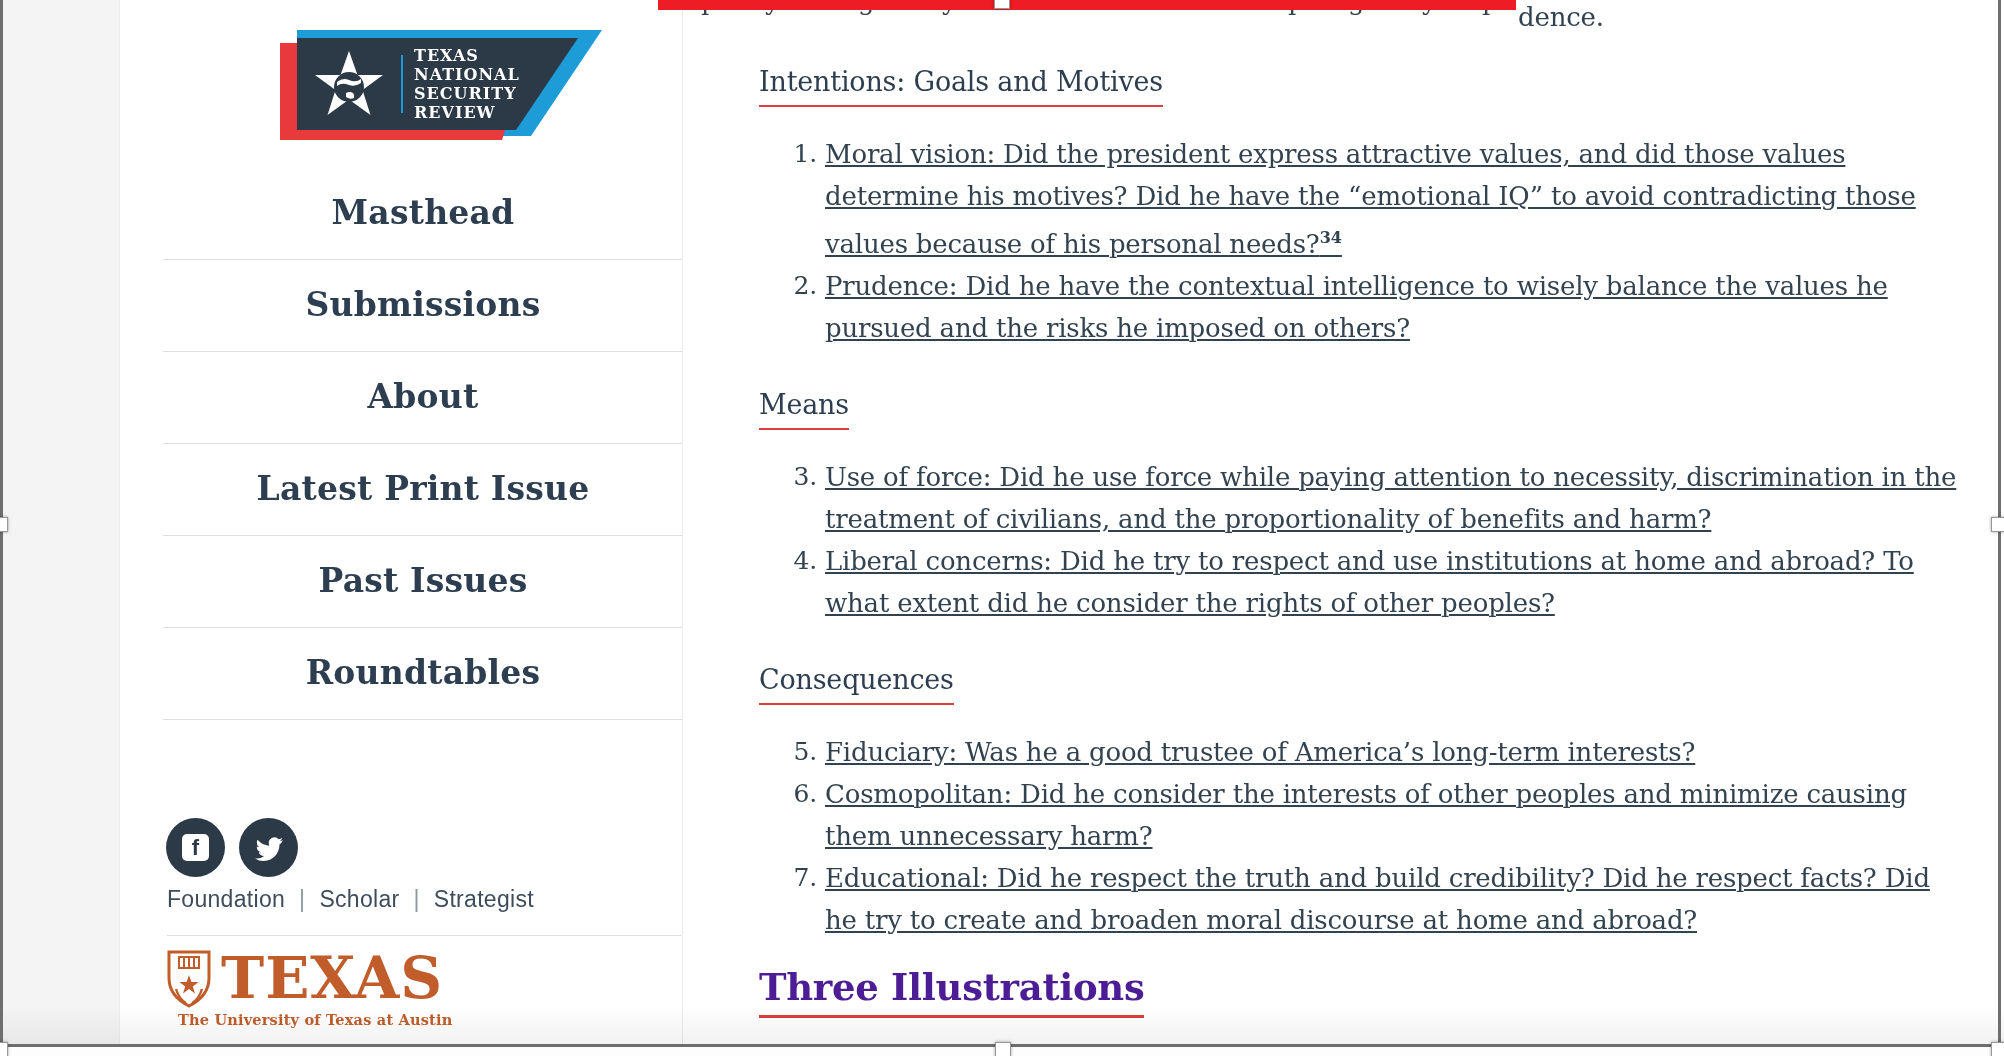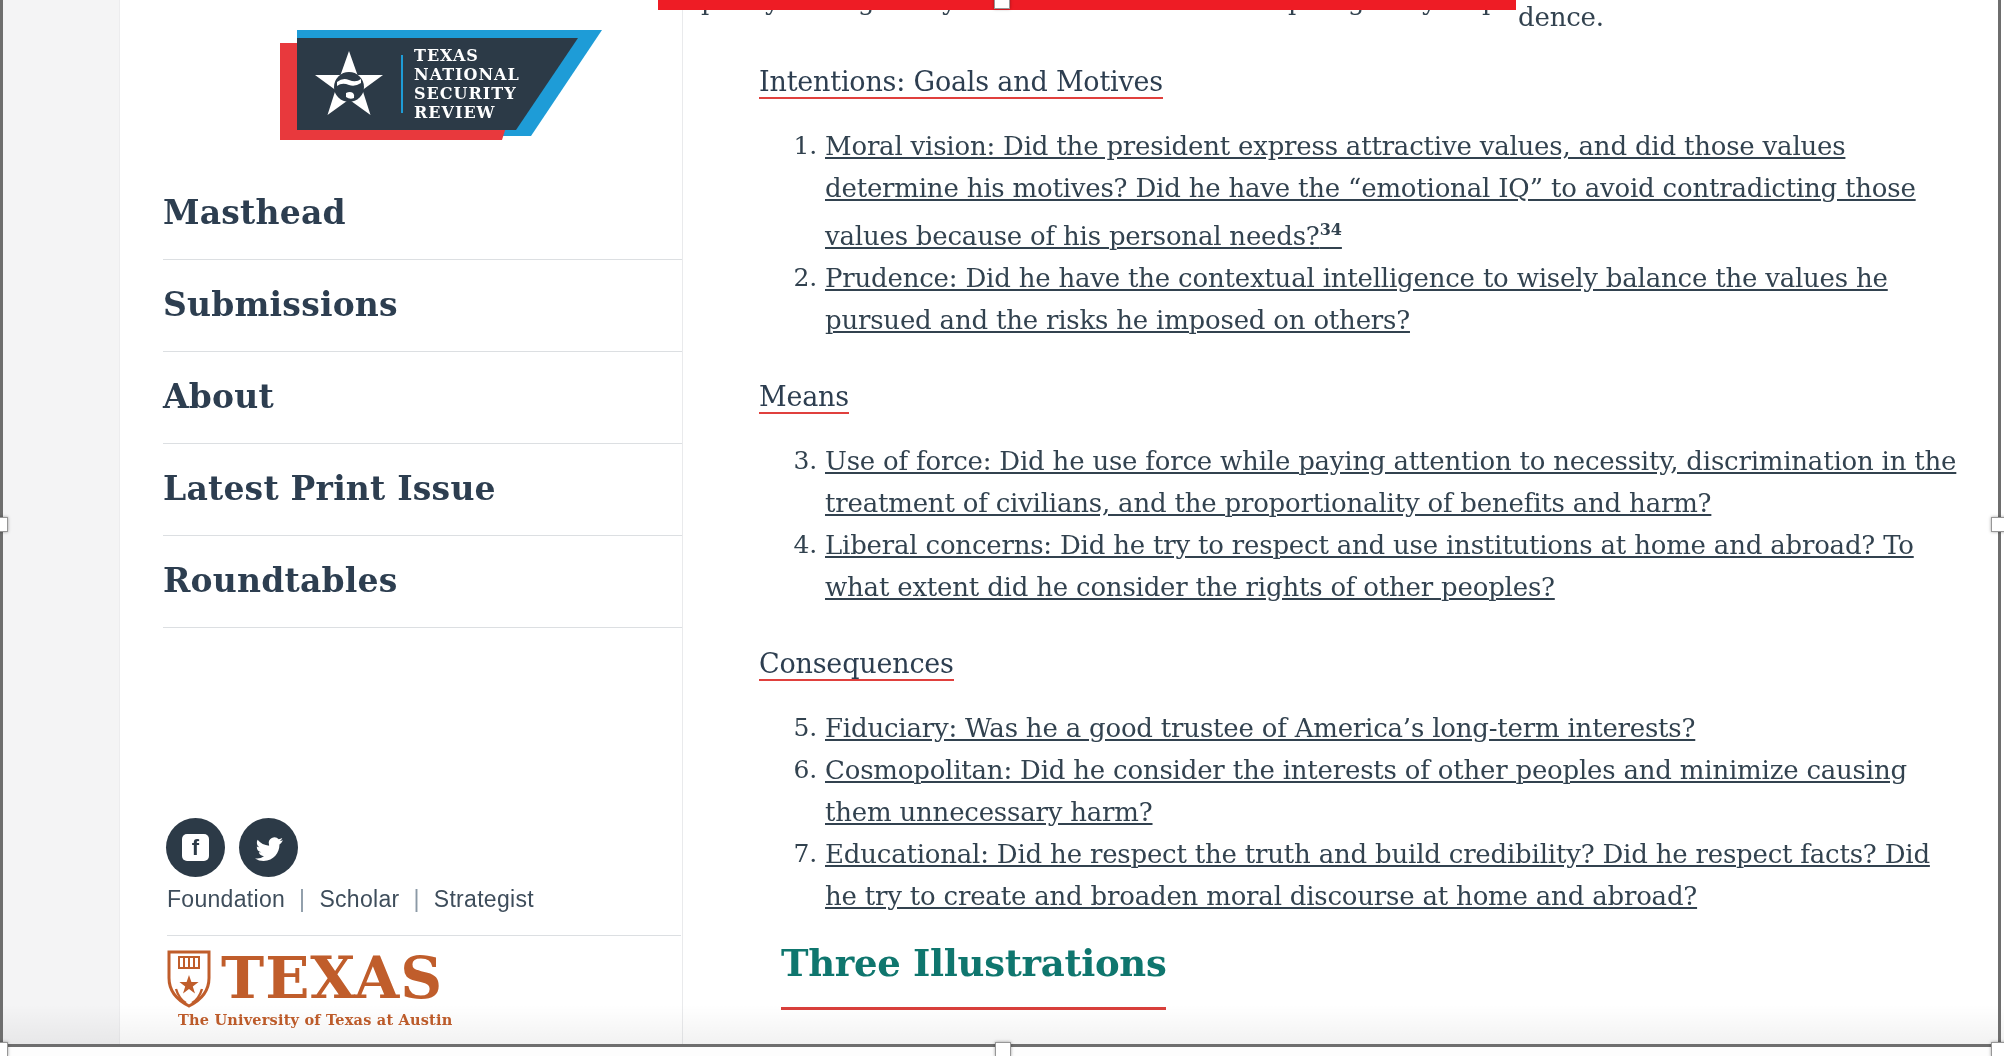--- a/index.html
+++ b/index.html
@@ -23,21 +23,21 @@
   .tnsr-layer { position:absolute; inset:0; }
   .tnsr-red  { background:#e8393d; clip-path:polygon(0px 13px, 252px 13px, 222px 110px, 0px 110px); z-index:2; }
   .tnsr-blue { background:#1e9cd7; clip-path:polygon(17px 0px, 322px 0px, 251px 106px, 17px 106px); z-index:1; }
   .tnsr-navy { background:#2c3a47; clip-path:polygon(17px 8px, 298px 8px, 236px 100px, 17px 100px); z-index:3; }
   .tnsr-inner { position:absolute; z-index:4; left:17px; top:8px; width:281px; height:92px; display:flex; align-items:center; }
   .tnsr-mark { width:104px; display:flex; justify-content:center; }
   .tnsr-divider { width:2px; height:58px; background:#1e9cd7; }
   .tnsr-words { padding-left:11px; color:#ffffff; font-weight:bold; font-size:16px; line-height:19px; letter-spacing:1px; }
 
   
-  .nav { position:absolute; left:43px; top:168px; width:520px; }
+  .nav { position:absolute; left:43px; top:168px; width:520px;text-align:center; }
   .nav-item { border-bottom:1px solid #dcdfe2; padding:25px 0 27px 0; cursor:pointer; }
   .nav-item span { font-weight:bold; font-size:33px; color:#2d3e50; letter-spacing:0.2px; }
 
   
   .social { position:absolute; left:166px; top:818px; display:flex; gap:14px; }
   .circle-icon { width:59px; height:59px; border-radius:50%; background:#2c3a47; display:flex;
                  align-items:center; justify-content:center; cursor:pointer; }
   .fb-badge { width:27px; height:27px; background:#ffffff; border-radius:5px; display:flex;
               align-items:center; justify-content:center; }
   .fb-badge b { color:#2c3a47; font-family:"Liberation Sans", sans-serif; font-size:22px; font-weight:bold; }
@@ -51,30 +51,30 @@
   .ut-sub { color:#c05d2b; font-weight:bold; font-size:14.5px; margin:2px 0 0 12px; letter-spacing:0.2px; }
 
   
   .article { position:absolute; left:0; top:0; width:100%; height:100%;
              padding:52px 30px 0 76px; color:#32424f; font-size:26px; letter-spacing:-0.2px;text-decoration:underline; }
   .obscured-strip { position:absolute; left:0; top:10px; width:100%; height:12px; overflow:hidden; }
   .obscured-strip span { position:absolute; top:-24px; font-size:26px; color:#32424f; }
   .frag { position:absolute; left:835px; top:2px; font-size:26px; color:#32424f; }
 
   .h-link { display:inline-block; font-size:27px; font-weight:500; color:#2d3e50;
-            border-bottom:2px solid #e0403d; padding-bottom:0; cursor:pointer; }
+            border-bottom:2px solid #e0403d; padding-bottom:8px; cursor:pointer; }
   .sec-head { margin-top:40px; }
   .sec-head.first { margin-top:14px; }
   .num-list { margin-top:26px; }
   .num-item { position:relative; padding-left:66px; line-height:42px; }
   .num-item .num { position:absolute; left:22px; top:0; width:36px; text-align:right; font-size:25px; }
   .num-item sup { font-weight:bold; font-size:16px; vertical-align:super; letter-spacing:0; }
   .h2-head { margin-top:24px; }
-  .h2-link { display:inline-block; font-size:37px; font-weight:bold; color:#0f766e;
-             border-bottom:3px solid #d93f3b; padding-bottom:22px; letter-spacing:-0.3px; cursor:pointer;margin-left:22px; }
+  .h2-link { display:inline-block; font-size:37px; font-weight:bold; color:#4c1d95;
+             border-bottom:3px solid #d93f3b; padding-bottom:6px; letter-spacing:-0.3px; cursor:pointer; }
   .closing { margin-top:30px; line-height:42px; }
 
   
   .red-bar { position:absolute; left:658px; top:0; width:858px; height:10px; background:#ee1c25; z-index:40; cursor:move; }
   .sel-line { position:absolute; background:#6e6e6e; z-index:45; }
   .sel-left   { left:0; top:0; width:3px; height:1047px; }
   .sel-right  { left:1998px; top:0; width:3px; height:1047px; }
   .sel-bottom { left:0; top:1044px; width:2004px; height:3px; }
   .handle { position:absolute; width:16px; height:15px; background:#ffffff;
             border:1px solid #979797; box-shadow:0 0 3px rgba(0,0,0,0.35); z-index:60; cursor:grab; }
@@ -115,20 +115,21 @@
           <div>REVIEW</div>
         </div>
       </div>
     </div>
 
     <div class="nav">
       <div class="nav-item"><span>Masthead</span></div>
       <div class="nav-item"><span>Submissions</span></div>
       <div class="nav-item"><span>About</span></div>
       <div class="nav-item"><span>Latest Print Issue</span></div>
+      <div class="nav-item"><span>Past Issues</span></div>
       <div class="nav-item"><span>Roundtables</span></div>
     </div>
   </div>
 
   <div class="social">
     <div class="circle-icon">
       <div class="fb-badge">
           <b>f</b>
         </div>
     </div>

